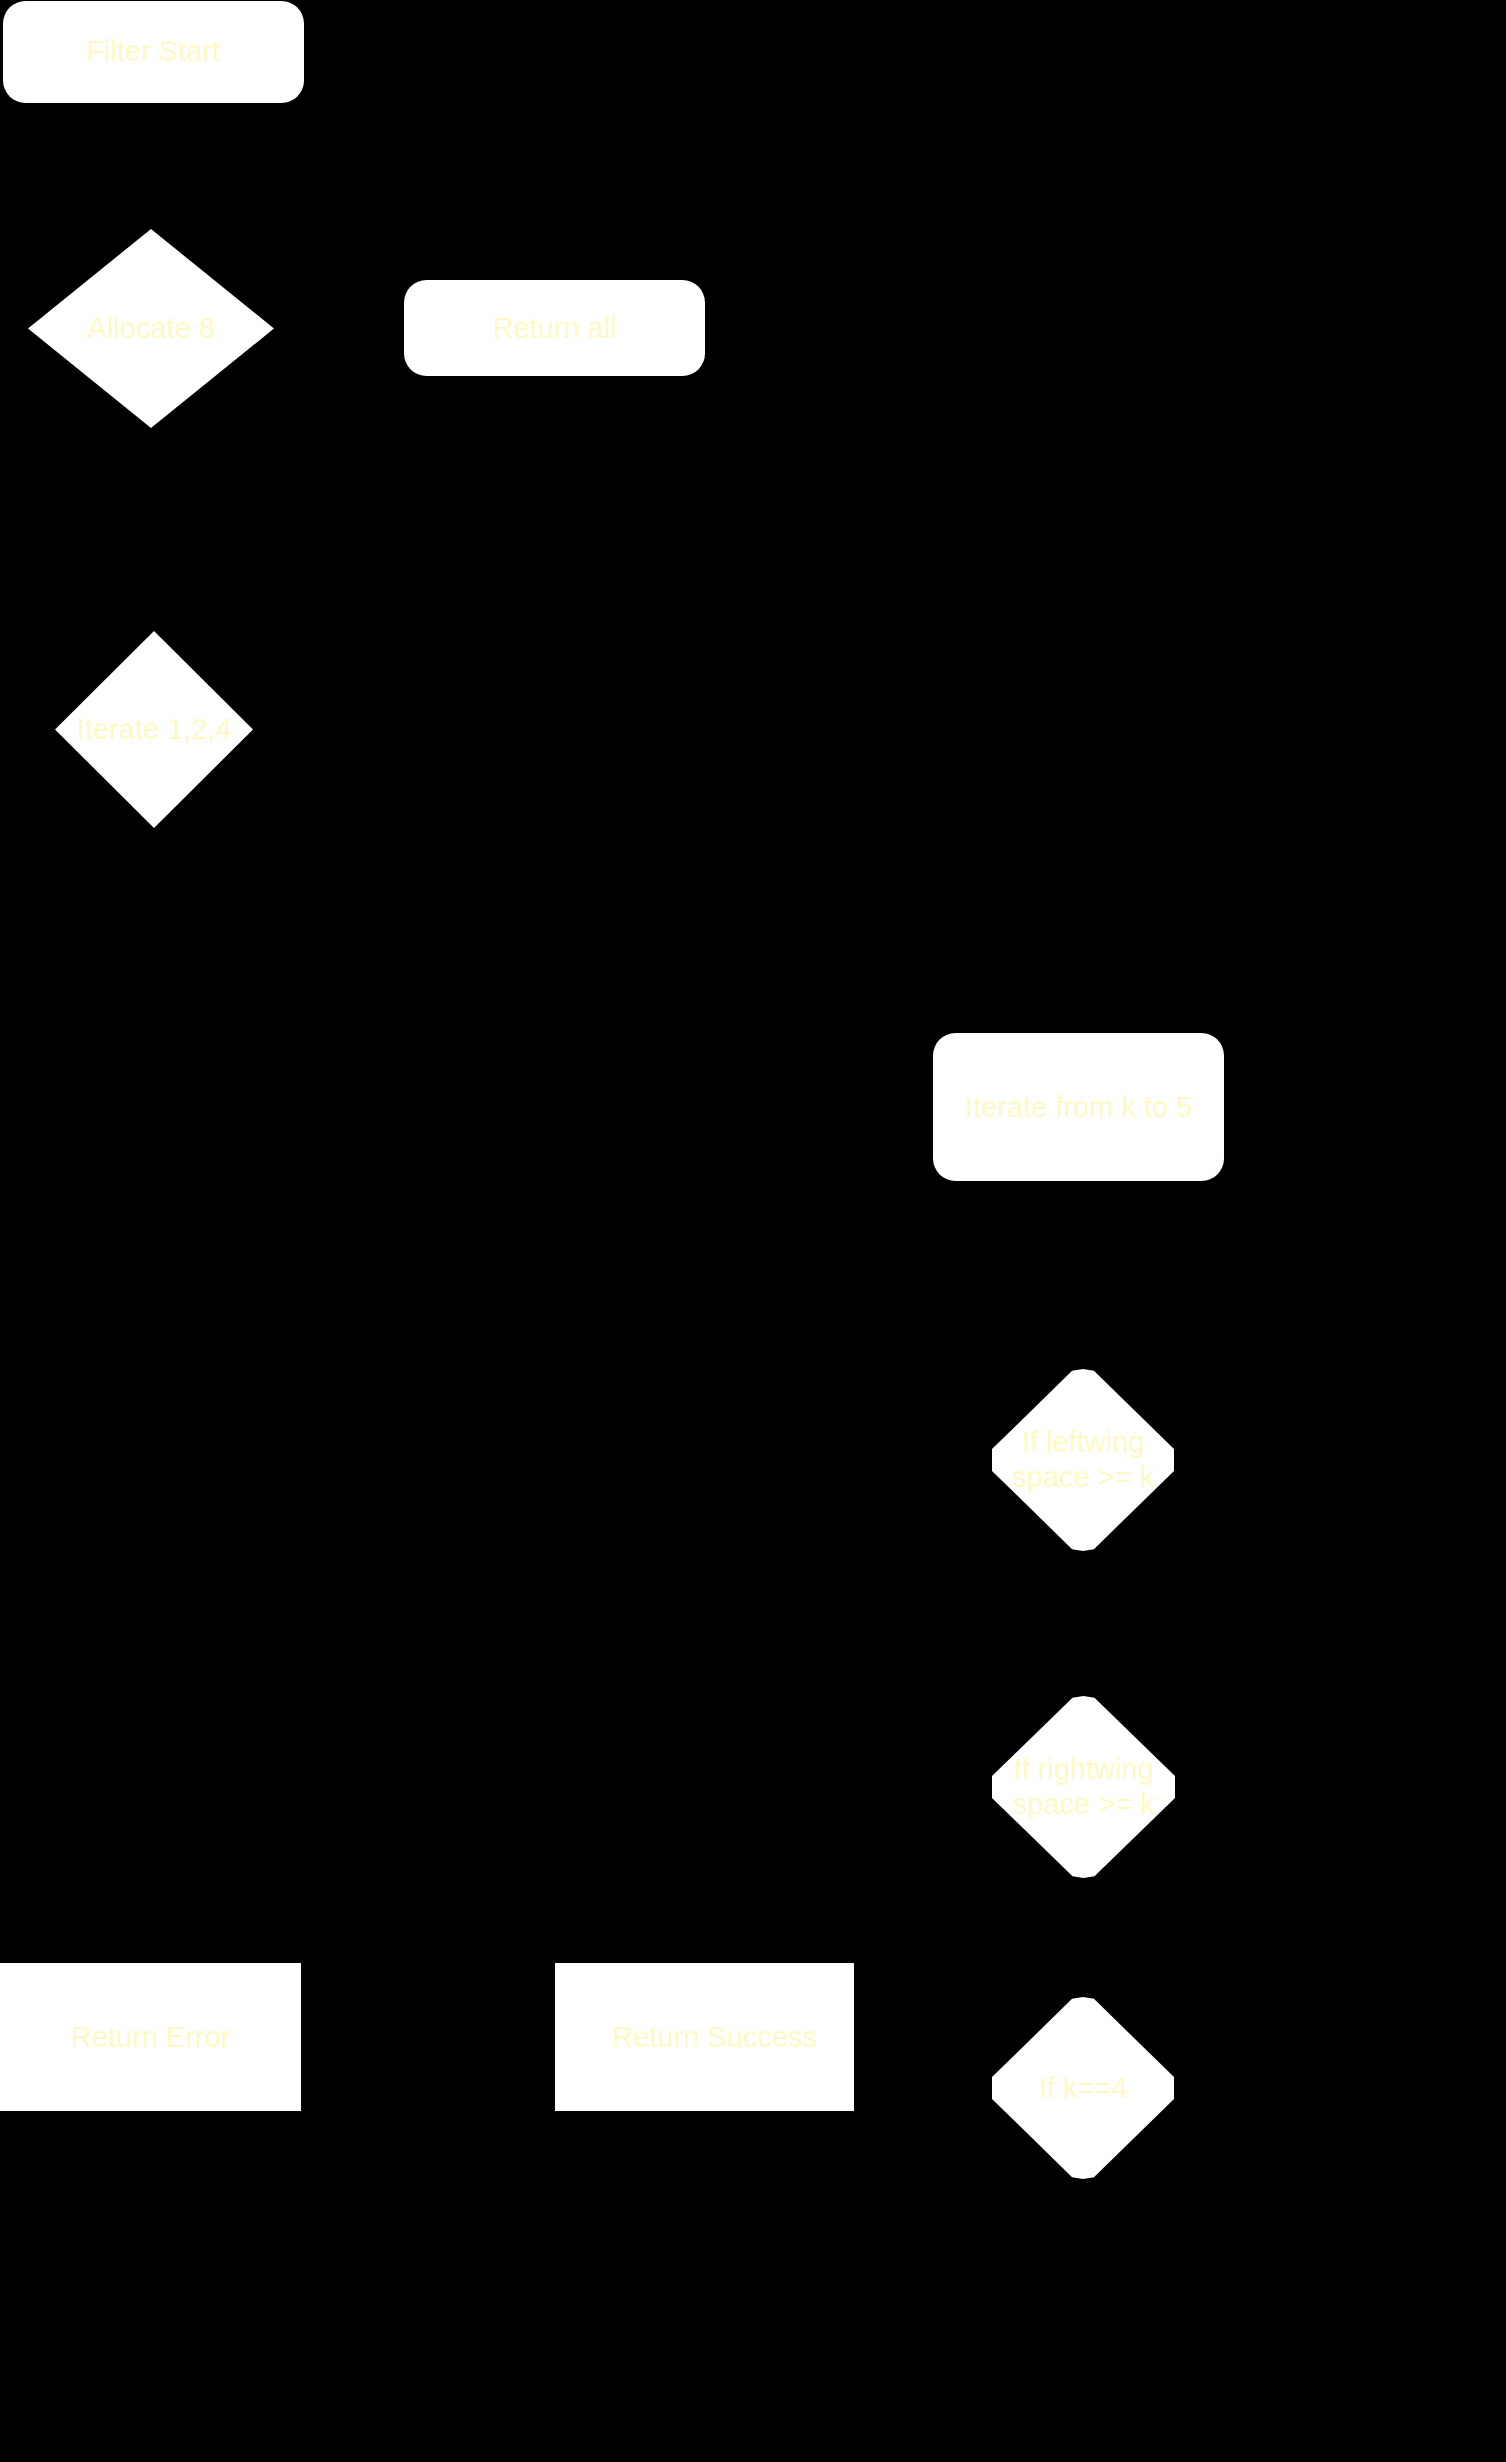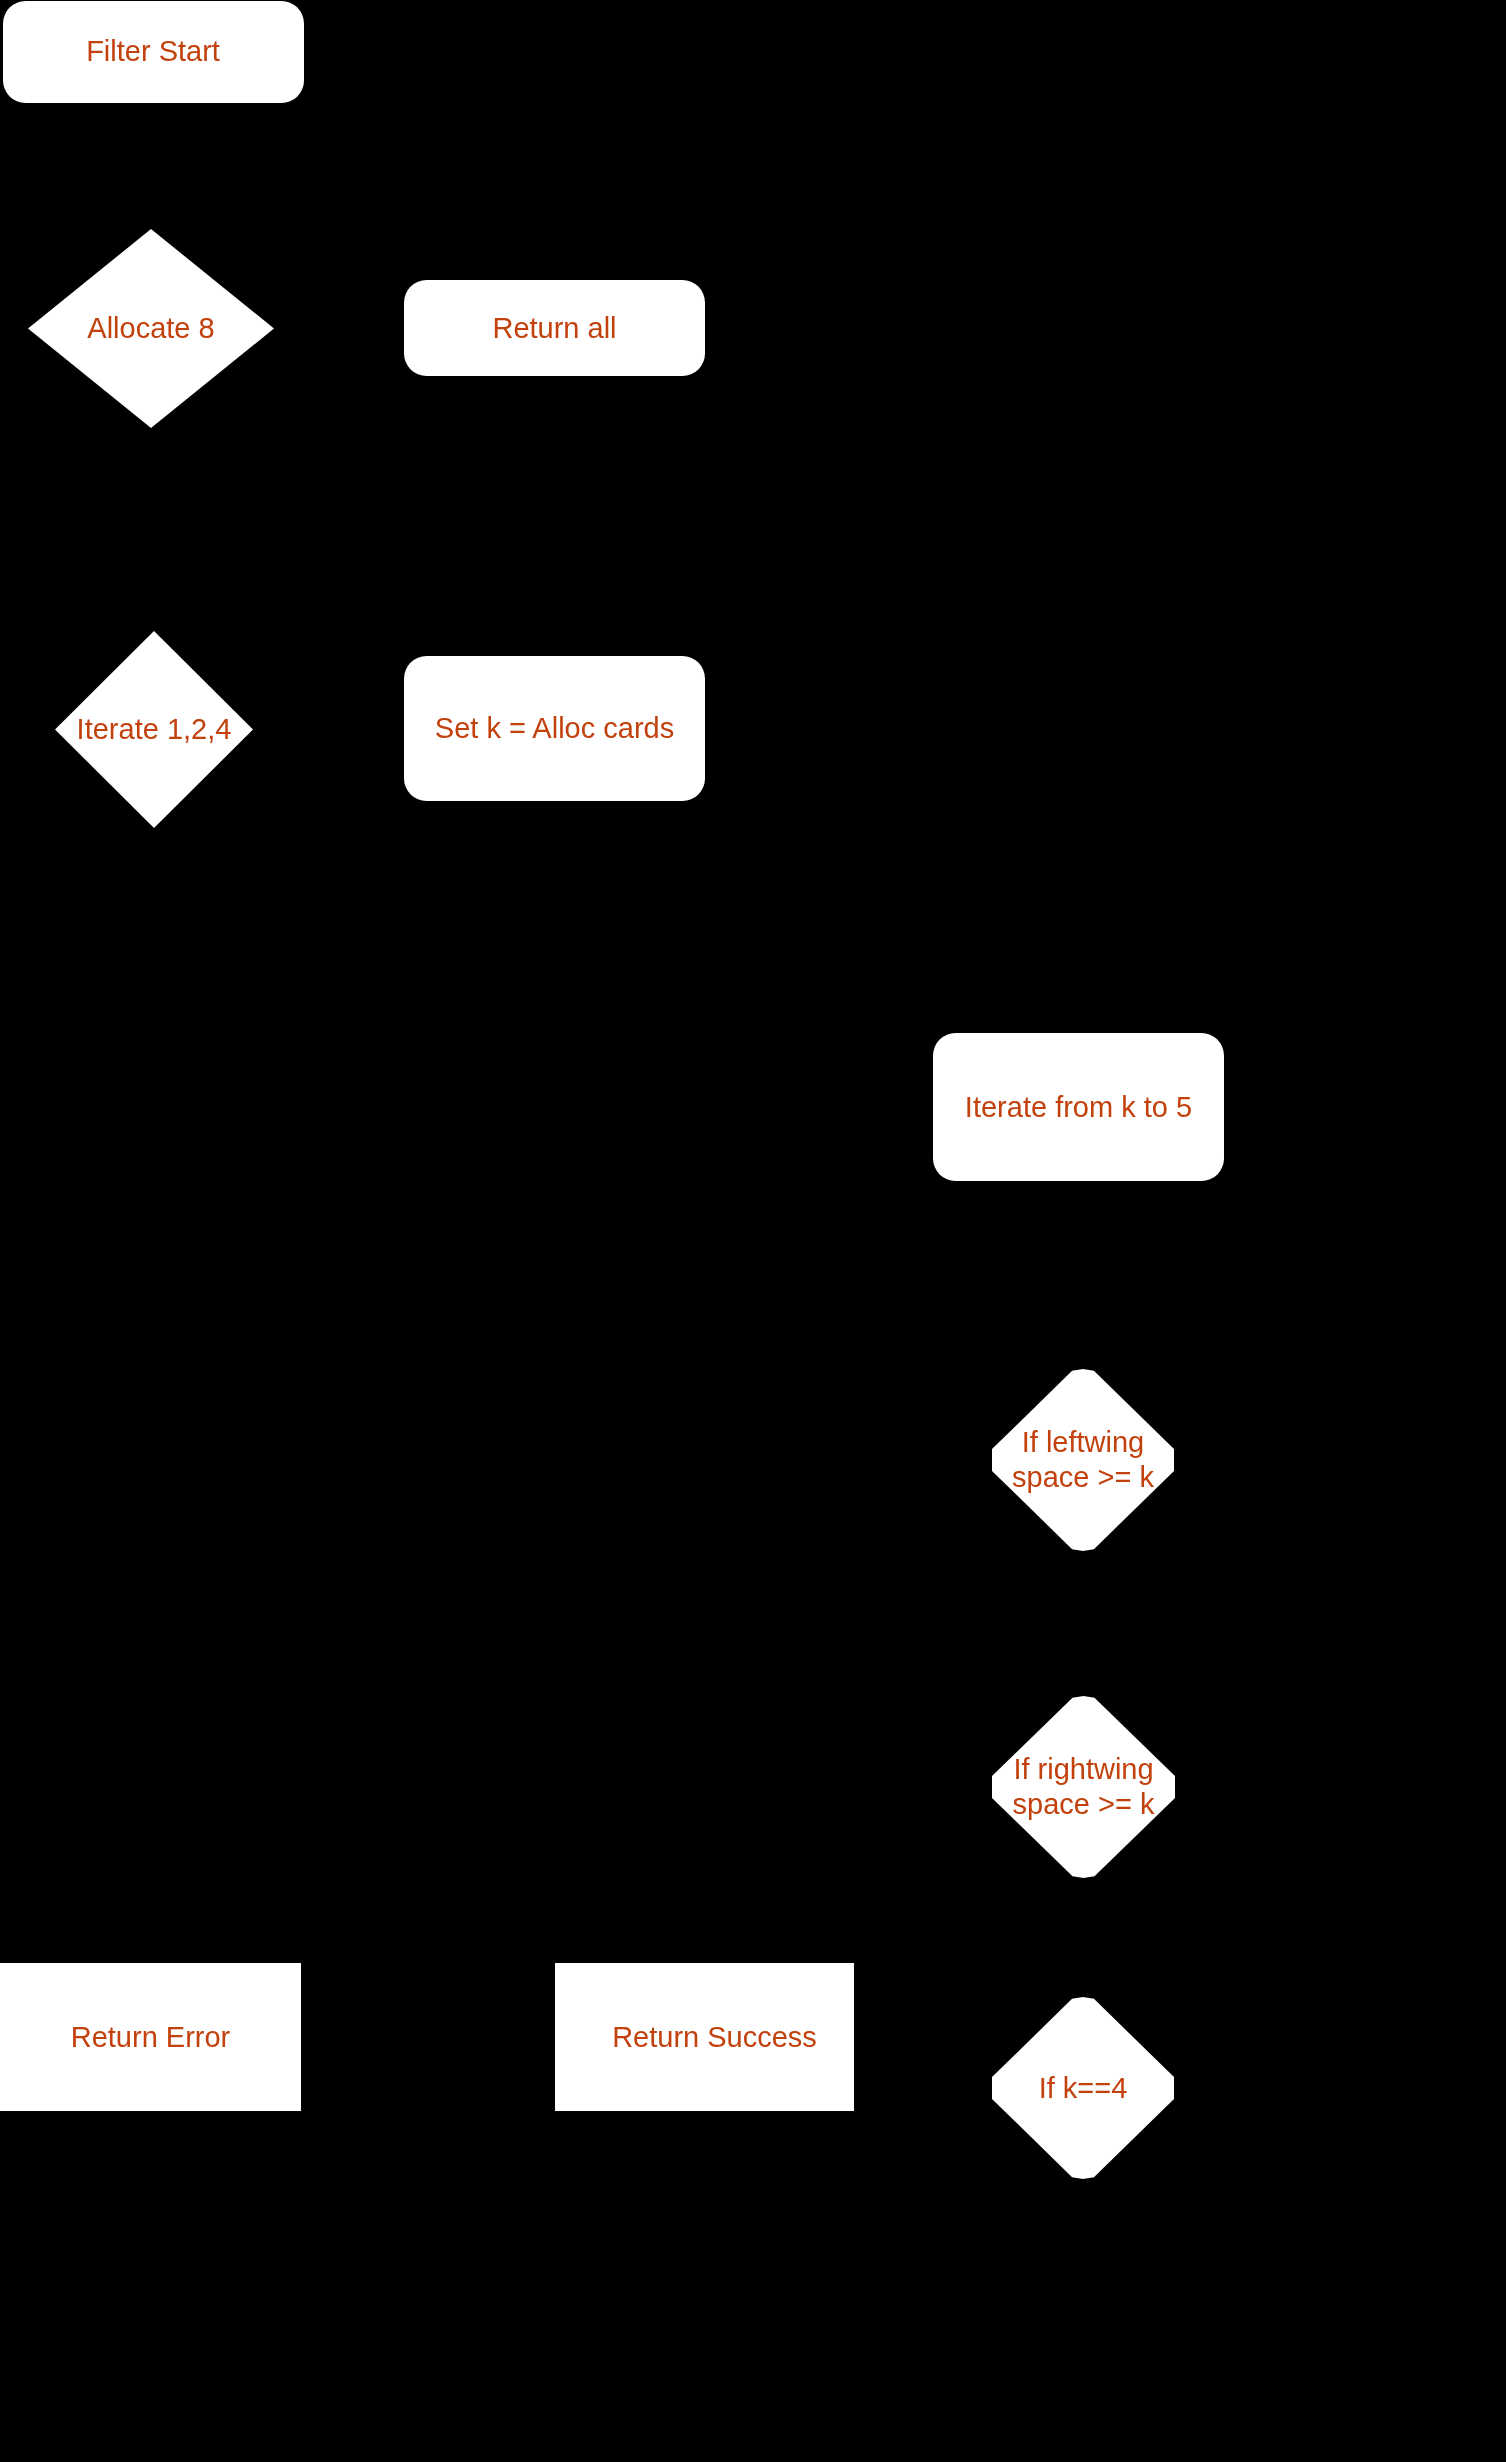--- a/index.html
+++ b/index.html
@@ -43,21 +43,21 @@
       56% 1%, 100% 44%, 101% 50%,
       100% 56%, 56% 99%, 50% 100%,
       44% 99%, 0% 56%, -1% 50%,
       0% 44%, 44% 1%
     );
     border-radius: 8.8px;
   }
   .label {
     position: relative;
     z-index: 2;
-    color: #c2410c;
+    color: #fef9c3;
     font-size: 29px;
     line-height: 35px;
     text-align: center;
     white-space: nowrap;
     letter-spacing: 0px;
   }
   .label .line {
     display: block;
   }
 </style>
@@ -79,24 +79,20 @@
   <div class="node" style="left:404px; top:280px; width:301px; height:96px;">
     <div class="shape shape-rounded-rect"></div>
     <div class="label">Return all</div>
   </div>
 
   <div class="node" style="left:55px; top:631px; width:198px; height:197px;">
     <div class="shape shape-diamond-sharp"></div>
     <div class="label">Iterate 1,2,4</div>
   </div>
 
-  <div class="node" style="left:404px; top:656px; width:301px; height:145px;">
-    <div class="shape shape-rounded-rect"></div>
-    <div class="label">Set k = Alloc cards</div>
-  </div>
 
   <div class="node" style="left:933px; top:1033px; width:291px; height:148px;">
     <div class="shape shape-rounded-rect"></div>
     <div class="label">Iterate from k to 5</div>
   </div>
 
   <div class="node" style="left:992px; top:1369px; width:182px; height:182px;">
     <div class="shape shape-diamond-round"></div>
     <div class="label">
       <span class="line">If leftwing</span>

